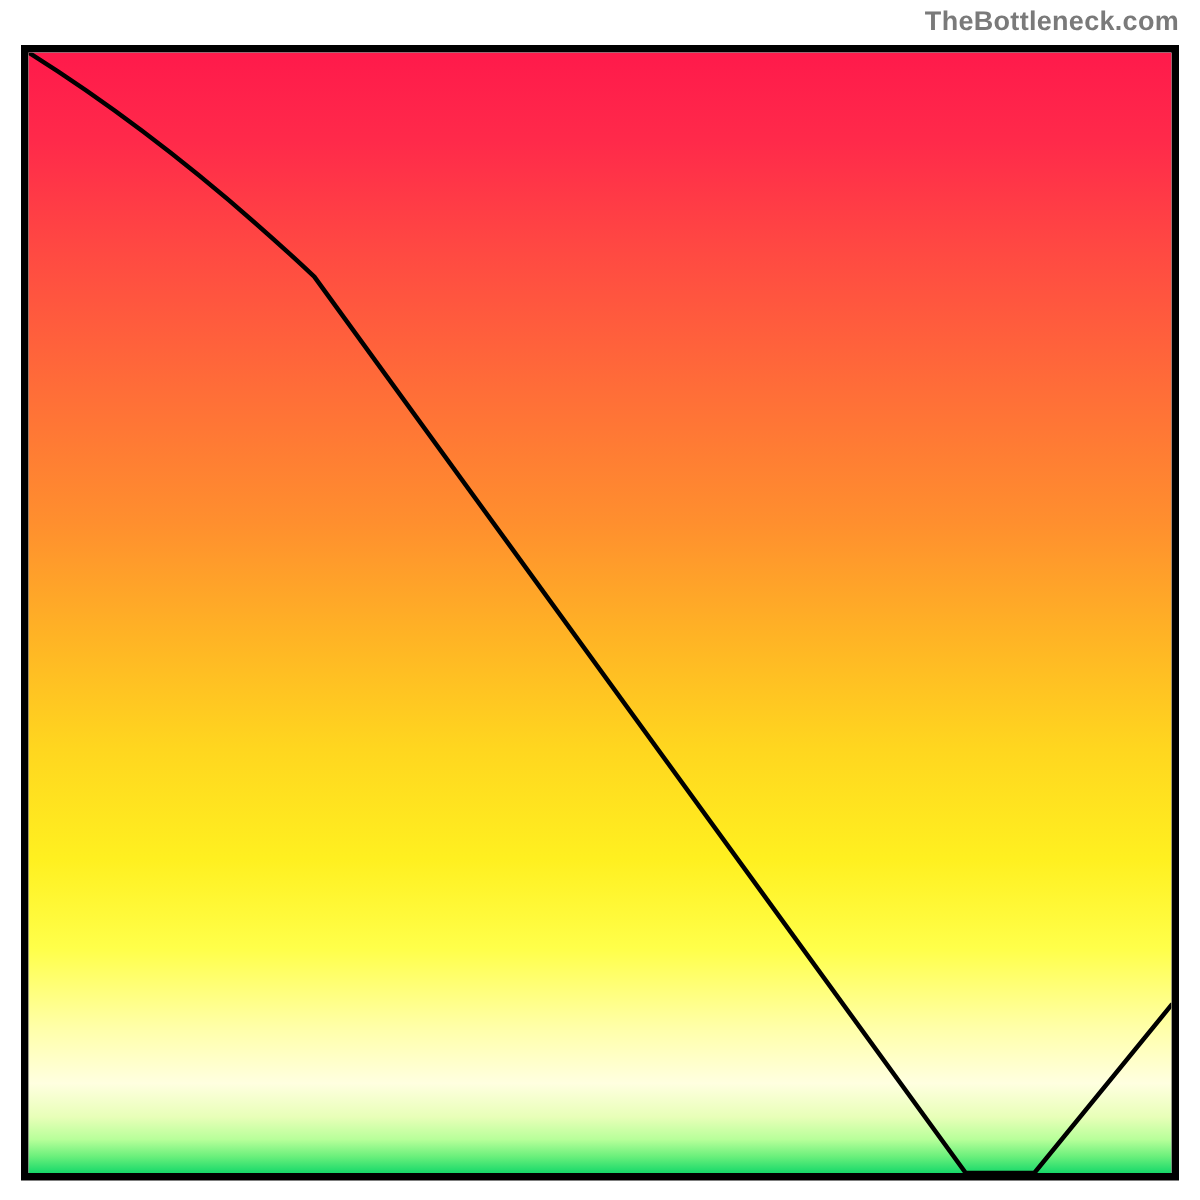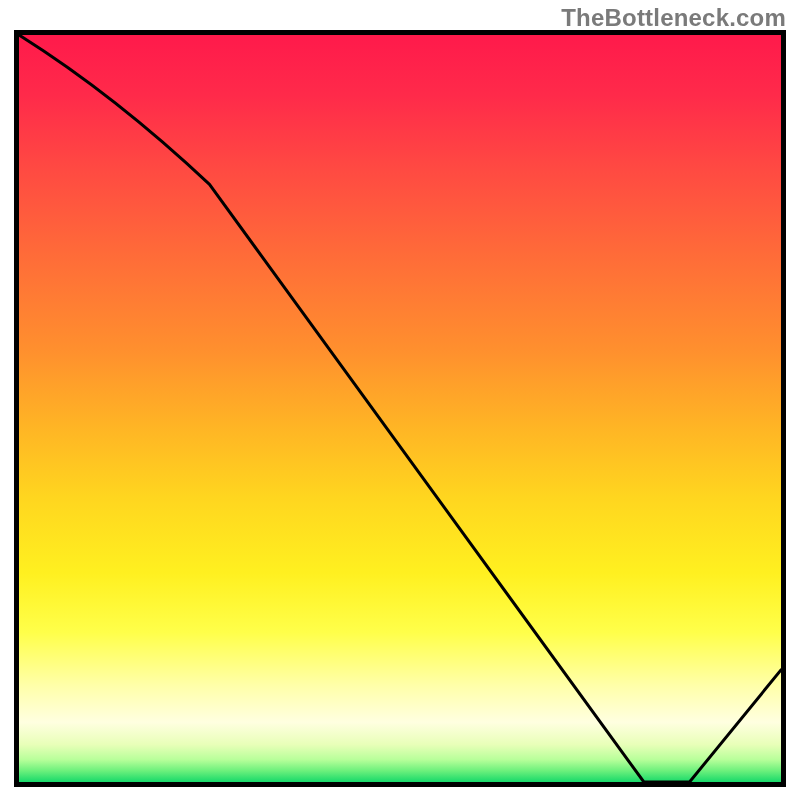--- a/index.html
+++ b/index.html
@@ -8,21 +8,21 @@
     height: 800px;
     background: #ffffff;
     font-family: Arial, Helvetica, sans-serif;
     position: relative;
     overflow: hidden;
   }
   .attribution {
     position: absolute;
     top: 4px;
     right: 14px;
-    font-size: 24px;
+    font-size: 18px;
     font-weight: 600;
     color: #7a7a7a;
     letter-spacing: 0.2px;
   }
   .plot-frame {
     position: absolute;
     left: 14px;
     top: 30px;
     width: 772px;
     height: 757px;

